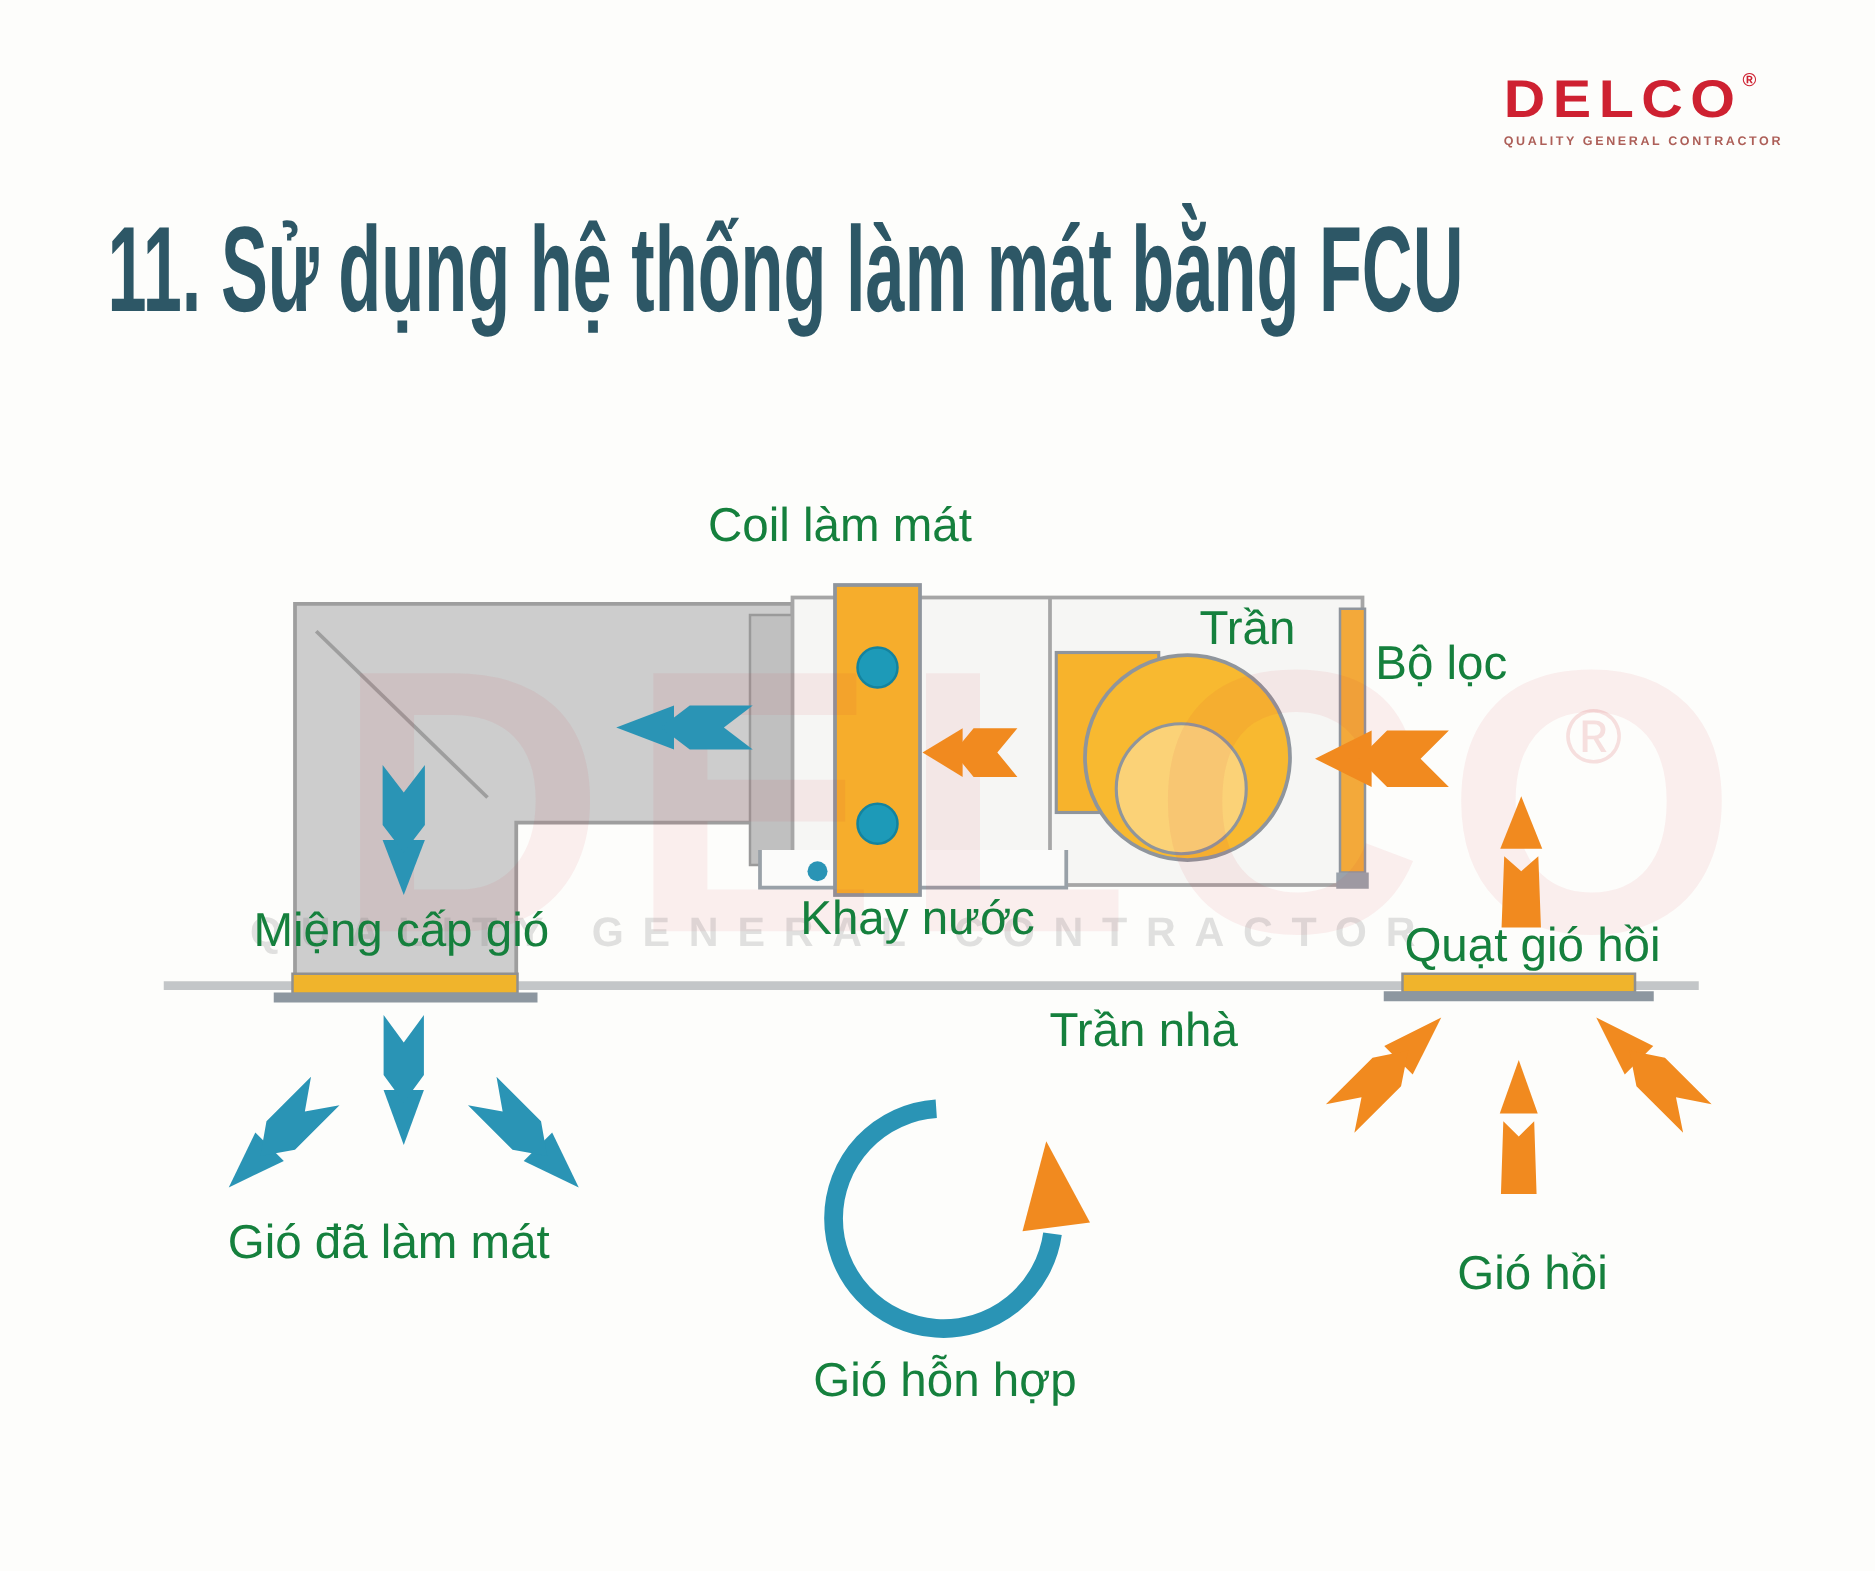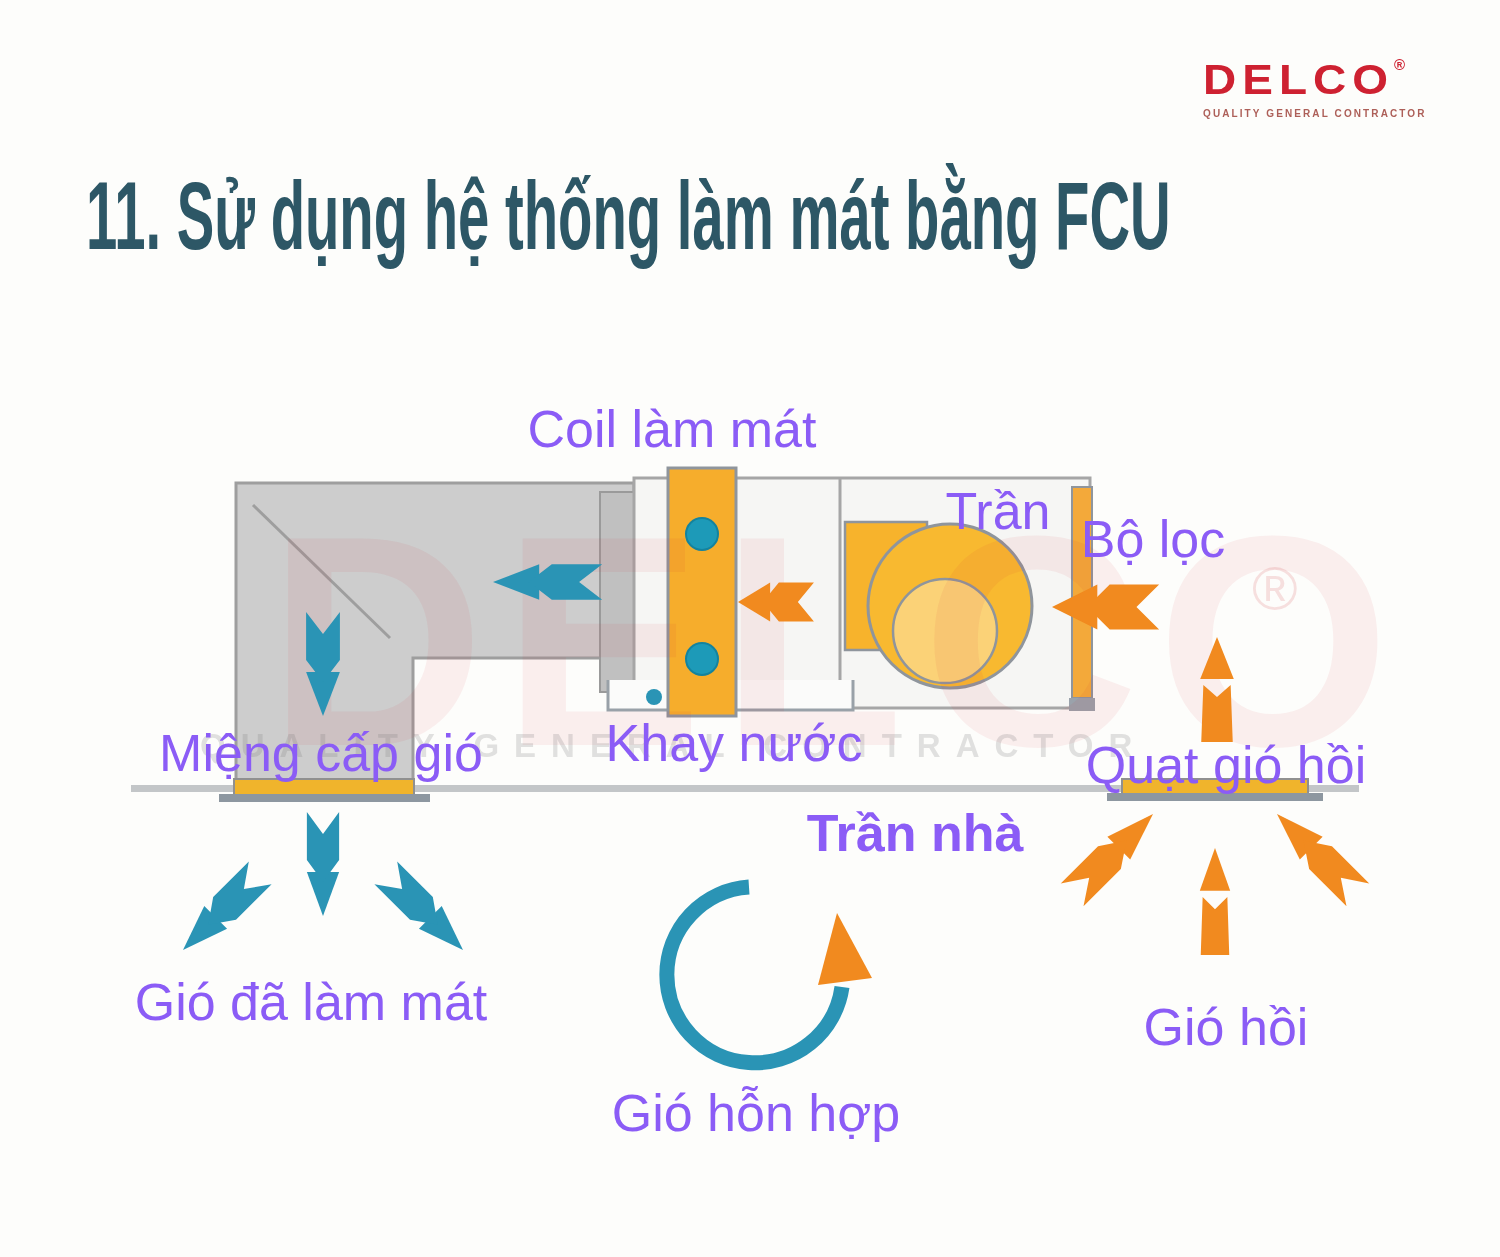--- a/index.html
+++ b/index.html
@@ -22,21 +22,21 @@
     letter-spacing:6px;line-height:1.0;
     transform:scaleY(0.92);transform-origin:left top;white-space:nowrap;
   }
   .logo-reg{font-size:15px;color:#ce2131;font-weight:bold;margin-top:-2px;}
   .logo-tagline{
     font-size:10px;color:#ad5f58;letter-spacing:2.1px;margin-top:4px;
     white-space:nowrap;font-weight:bold;
   }
   .lbl{
     position:absolute;transform:translateX(-50%);
-    font-size:52px;color:#8b5cf6;line-height:1.05;white-space:nowrap;
+    font-size:38px;color:#15803d;line-height:1.05;white-space:nowrap;
   }
 </style>
 </head>
 <body>
 
 <div class="canvas">
 
   <svg class="diagram-svg" width="1500" height="1257" viewBox="0 0 1500 1257">
     <defs>
 
@@ -134,17 +134,17 @@
   </div>
 
   <h1 class="page-title">11. Sử dụng hệ thống làm mát bằng FCU</h1>
 
   <div class="lbl" style="left:672px;top:402px;">Coil làm mát</div>
   <div class="lbl" style="left:998px;top:484px;">Trần</div>
   <div class="lbl" style="left:1153px;top:512px;text-align:right;">Bộ lọc</div>
   <div class="lbl" style="left:734px;top:716px;">Khay nước</div>
   <div class="lbl" style="left:321px;top:726px;">Miệng cấp gió</div>
   <div class="lbl" style="left:1226px;top:738px;">Quạt gió hồi</div>
-  <div class="lbl" style="left:915px;top:806px;font-weight:bold;">Trần nhà</div>
+  <div class="lbl" style="left:915px;top:806px;">Trần nhà</div>
   <div class="lbl" style="left:311px;top:975px;">Gió đã làm mát</div>
   <div class="lbl" style="left:1226px;top:976px;margin-top:24px;">Gió hồi</div>
   <div class="lbl" style="left:756px;top:1086px;">Gió hỗn hợp</div>
 </div>
 
 </body></html>

